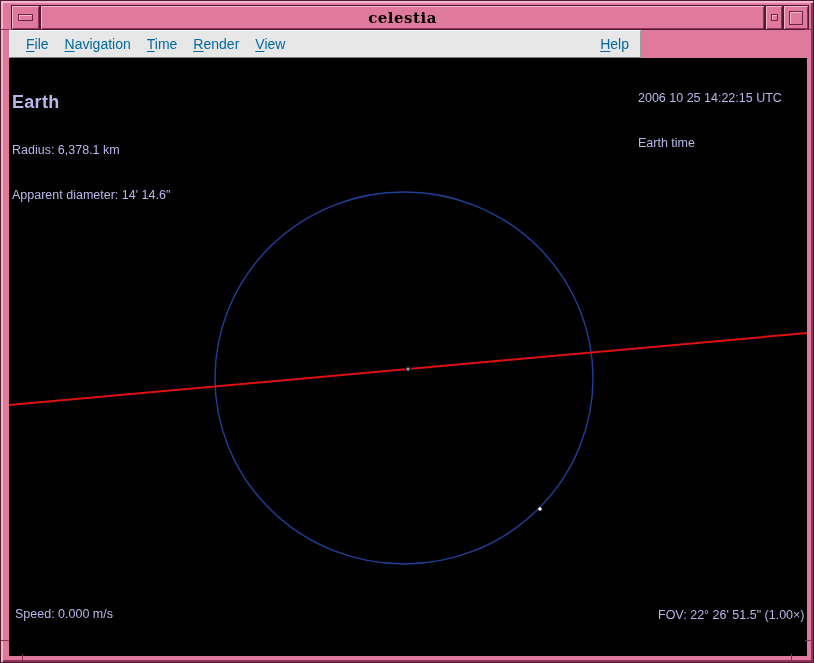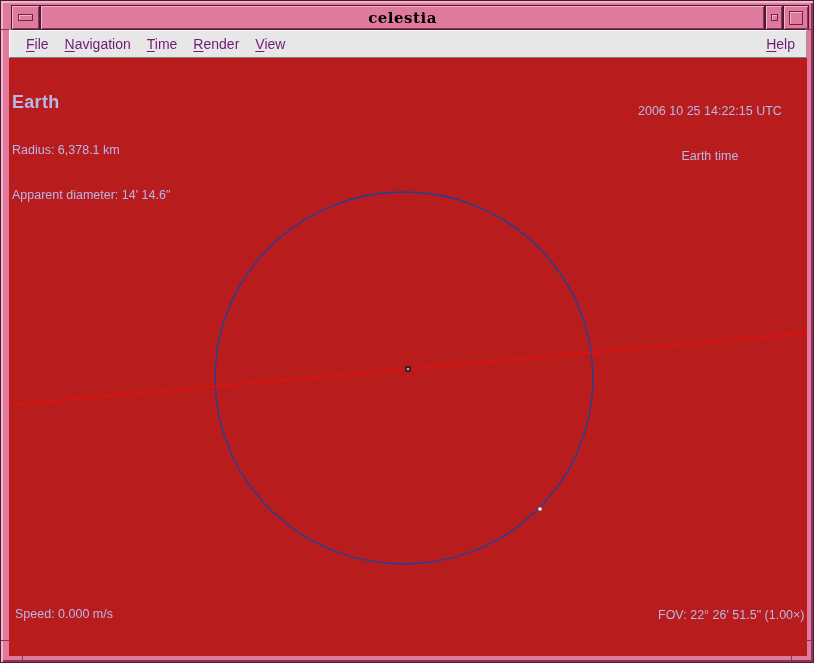--- a/index.html
+++ b/index.html
@@ -49,44 +49,44 @@
     width:7px;height:7px;background:var(--titlebar_pink);
     border:1px solid #6e2448;box-shadow:inset 1px 1px 0 var(--frame_highlight);
   }
   .glyph-sq-large{
     width:14px;height:14px;background:var(--titlebar_pink);
     border:1px solid #6e2448;box-shadow:inset 1px 1px 0 var(--frame_highlight);
   }
 
   
   .menubar{
-    position:absolute;left:8px;top:29px;width:798px;height:28px;
+    position:absolute;left:8px;top:29px;width:632px;height:28px;
     background:var(--menubar_bg);
     border-top:1px solid #ffffff;border-left:1px solid #ffffff;
     border-bottom:1px solid #7c7c7c;border-right:1px solid #9a9a9a;
     display:flex;align-items:center;
-    font-size:14px;color:#701a75;
+    font-size:14px;color:#0369a1;
     padding-left:8px;
   }
   .menu-item{padding:0 8px;cursor:default;}
   .menu-item u{text-decoration:underline;text-underline-offset:2px;}
   .menubar-spacer{flex:1;}
   .menu-item-help{padding-right:11px;}
 
   
   .canvas{
     position:absolute;left:8px;top:57px;width:798px;height:598px;
-    background:#b91c1c;overflow:hidden;text-decoration:underline;
+    background:#000000;overflow:hidden;text-decoration:underline;
   }
   .canvas svg{position:absolute;left:0;top:0;}
 
   .hud{position:absolute;color:var(--hud_text);font-size:12.5px;line-height:15px;white-space:pre;}
   .hud-tl{left:3px;top:4px;}
   .hud-tl .obj-name{font-size:18px;font-weight:bold;line-height:21px;letter-spacing:0.3px;}
-  .hud-tr{left:629px;top:16px;text-align:center;}
+  .hud-tr{left:629px;top:3px;}
   .hud-bl{left:6px;bottom:4px;}
   .hud-br{left:649px;bottom:3px;}
 
   
   .notch{position:absolute;background:var(--frame_shadow);}
   .notch-l-top{left:0;top:28px;width:8px;height:1px;}
   .notch-r-top{right:0;top:28px;width:8px;height:1px;}
   .notch-l-bot{left:0;bottom:21px;width:8px;height:1px;}
   .notch-r-bot{right:0;bottom:21px;width:8px;height:1px;}
   .notch-b-left{left:21px;bottom:0;width:1px;height:8px;}

